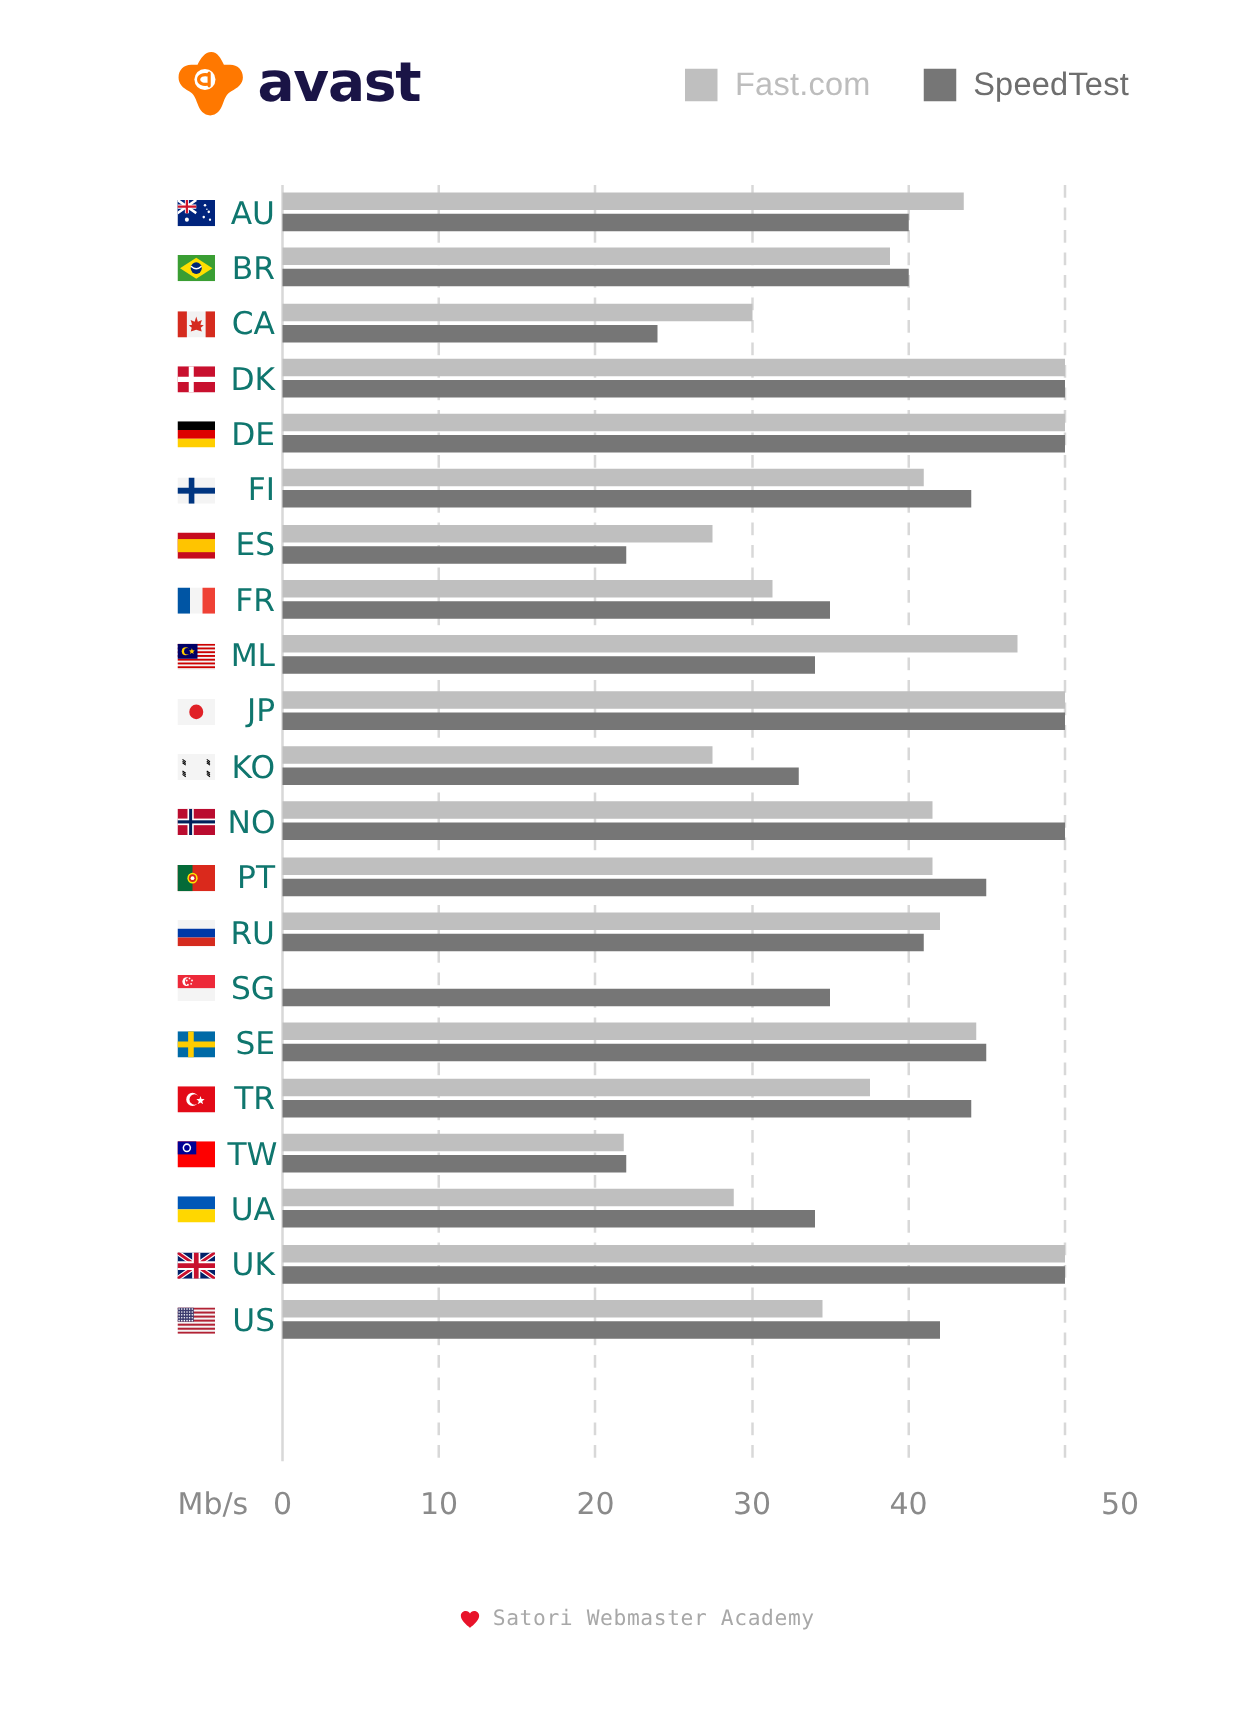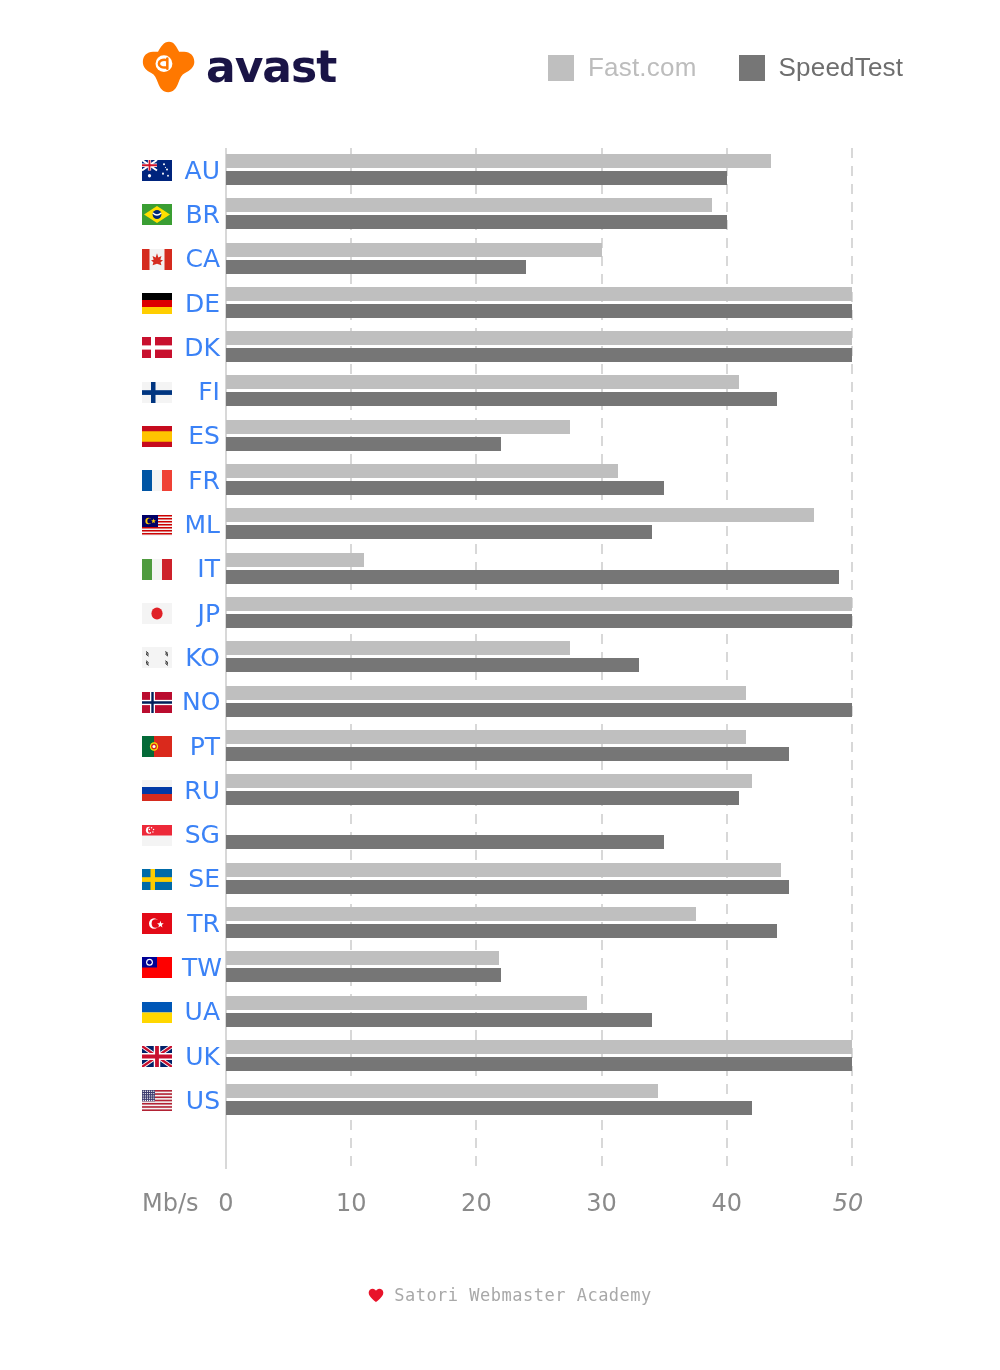--- a/index.html
+++ b/index.html
@@ -90,21 +90,21 @@
   .flag {
     width: 30px;
     height: 21px;
     display: block;
     flex: 0 0 30px;
   }
   .code {
     flex: 1;
     text-align: right;
     font-size: 25px;
-    color: #3b82f6;
+    color: #0f766e;
     line-height: 1;
     font-family: "DejaVu Sans", sans-serif;
   }
   .bars {
     position: relative;
     flex: 1;
     height: 44.3px;
   }
   .bar {
     position: absolute;
@@ -286,42 +286,42 @@
         </div>
         <div class="bars">
           <div class="bar fast" style="width: 375.6px; background: rgb(191, 191, 191);"></div>
           <div class="bar speed" style="width: 300.48px; background: rgb(118, 118, 118);"></div>
         </div>
       </div>
       <div class="row">
         <div class="row-label">
           <span style="display: block; width: 30px; height: 20px;">
             <svg class="flag" viewBox="0 0 30 20" preserveAspectRatio="none">
+              <rect width="30" height="20" fill="#c8102e"></rect>
+              <rect x="9" width="4" height="20" fill="#fff"></rect>
+              <rect y="8" width="30" height="4" fill="#fff"></rect>
+            </svg>
+          </span>
+          <span class="code">DK</span>
+        </div>
+        <div class="bars">
+          <div class="bar fast" style="width: 626px; background: rgb(191, 191, 191);"></div>
+          <div class="bar speed" style="width: 626px; background: rgb(118, 118, 118);"></div>
+        </div>
+      </div>
+      <div class="row">
+        <div class="row-label">
+          <span style="display: block; width: 30px; height: 20px;">
+            <svg class="flag" viewBox="0 0 30 20" preserveAspectRatio="none">
               <rect width="30" height="6.67" y="0" fill="#000"></rect>
               <rect width="30" height="6.67" y="6.67" fill="#dd0000"></rect>
               <rect width="30" height="6.66" y="13.34" fill="#ffce00"></rect>
             </svg>
           </span>
           <span class="code">DE</span>
-        </div>
-        <div class="bars">
-          <div class="bar fast" style="width: 626px; background: rgb(191, 191, 191);"></div>
-          <div class="bar speed" style="width: 626px; background: rgb(118, 118, 118);"></div>
-        </div>
-      </div>
-      <div class="row">
-        <div class="row-label">
-          <span style="display: block; width: 30px; height: 20px;">
-            <svg class="flag" viewBox="0 0 30 20" preserveAspectRatio="none">
-              <rect width="30" height="20" fill="#c8102e"></rect>
-              <rect x="9" width="4" height="20" fill="#fff"></rect>
-              <rect y="8" width="30" height="4" fill="#fff"></rect>
-            </svg>
-          </span>
-          <span class="code">DK</span>
         </div>
         <div class="bars">
           <div class="bar fast" style="width: 626px; background: rgb(191, 191, 191);"></div>
           <div class="bar speed" style="width: 626px; background: rgb(118, 118, 118);"></div>
         </div>
       </div>
       <div class="row">
         <div class="row-label">
           <span style="display: block; width: 30px; height: 20px;">
             <svg class="flag" viewBox="0 0 30 20" preserveAspectRatio="none">
@@ -384,36 +384,20 @@
               <circle cx="6.5" cy="5.7" r="3.1" fill="#ffcc00"></circle>
               <circle cx="7.8" cy="5.7" r="2.5" fill="#010066"></circle>
               <path d="M11.5 3.4 l0.6 1.6 l1.7 0.1 l-1.3 1.1 l0.45 1.65 l-1.45-0.95 l-1.45 0.95 l0.45-1.65 l-1.3-1.1 l1.7-0.1 Z" fill="#ffcc00"></path>
             </svg>
           </span>
           <span class="code">ML</span>
         </div>
         <div class="bars">
           <div class="bar fast" style="width: 588.44px; background: rgb(191, 191, 191);"></div>
           <div class="bar speed" style="width: 425.68px; background: rgb(118, 118, 118);"></div>
-        </div>
-      </div>
-      <div class="row">
-        <div class="row-label">
-          <span style="display: block; width: 30px; height: 20px;">
-            <svg class="flag" viewBox="0 0 30 20" preserveAspectRatio="none">
-              <rect width="10" height="20" fill="#4f9b3f"></rect>
-              <rect x="10" width="10" height="20" fill="#f4f4f4"></rect>
-              <rect x="20" width="10" height="20" fill="#cd212a"></rect>
-            </svg>
-          </span>
-          <span class="code">IT</span>
-        </div>
-        <div class="bars">
-          <div class="bar fast" style="width: 137.72px; background: rgb(191, 191, 191);"></div>
-          <div class="bar speed" style="width: 613.48px; background: rgb(118, 118, 118);"></div>
         </div>
       </div>
       <div class="row">
         <div class="row-label">
           <span style="display: block; width: 30px; height: 20px;">
             <svg class="flag" viewBox="0 0 30 20" preserveAspectRatio="none">
               <rect width="30" height="20" fill="#f4f4f4"></rect>
               <circle cx="15" cy="10" r="5.6" fill="#e02127"></circle>
             </svg>
           </span>
@@ -659,21 +643,21 @@
     </div>
 </div>
 
 <div id="xaxis">
   <div id="unit-label">Mb/s</div>
 <div class="tick-label" style="left: 226px;">0</div>
     <div class="tick-label" style="left: 351.2px;">10</div>
     <div class="tick-label" style="left: 476.4px;">20</div>
     <div class="tick-label" style="left: 601.6px;">30</div>
     <div class="tick-label" style="left: 726.8px;">40</div>
-    <div class="tick-label" style="left: 848px; font-style: italic;">50</div>
+    <div class="tick-label" style="left: 896px;">50</div>
   </div>
 
 <div id="footer">
   <div id="footer-brand">
     <svg id="heart-icon" viewBox="0 0 24 22">
       <path d="M12 21 C12 21 1 13.5 1 7 C1 3 4 1 7 1 C9.5 1 11 2.5 12 4
                C13 2.5 14.5 1 17 1 C20 1 23 3 23 7 C23 13.5 12 21 12 21 Z" fill="#e8132a"></path>
     </svg>
     <span>Satori Webmaster Academy</span>
   </div>

